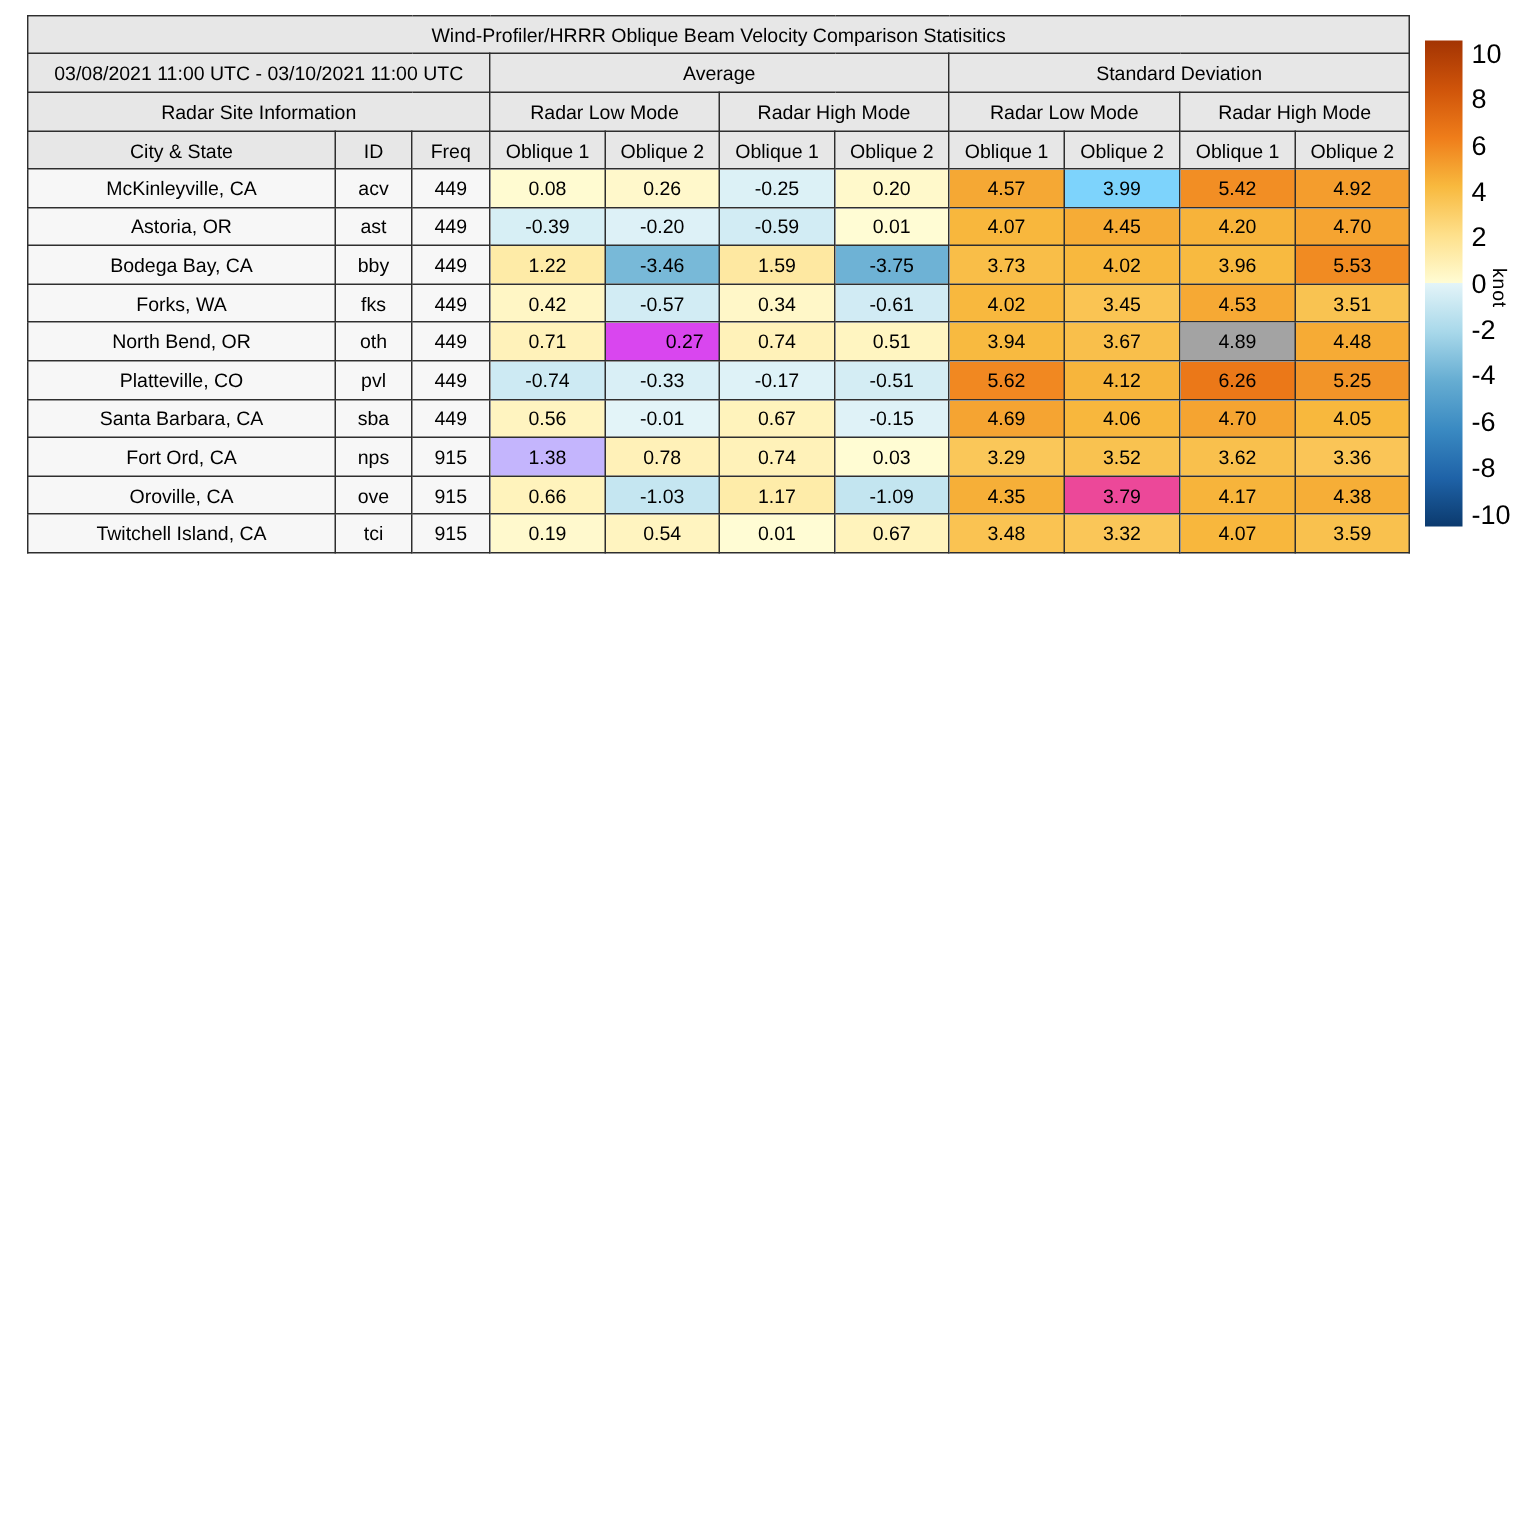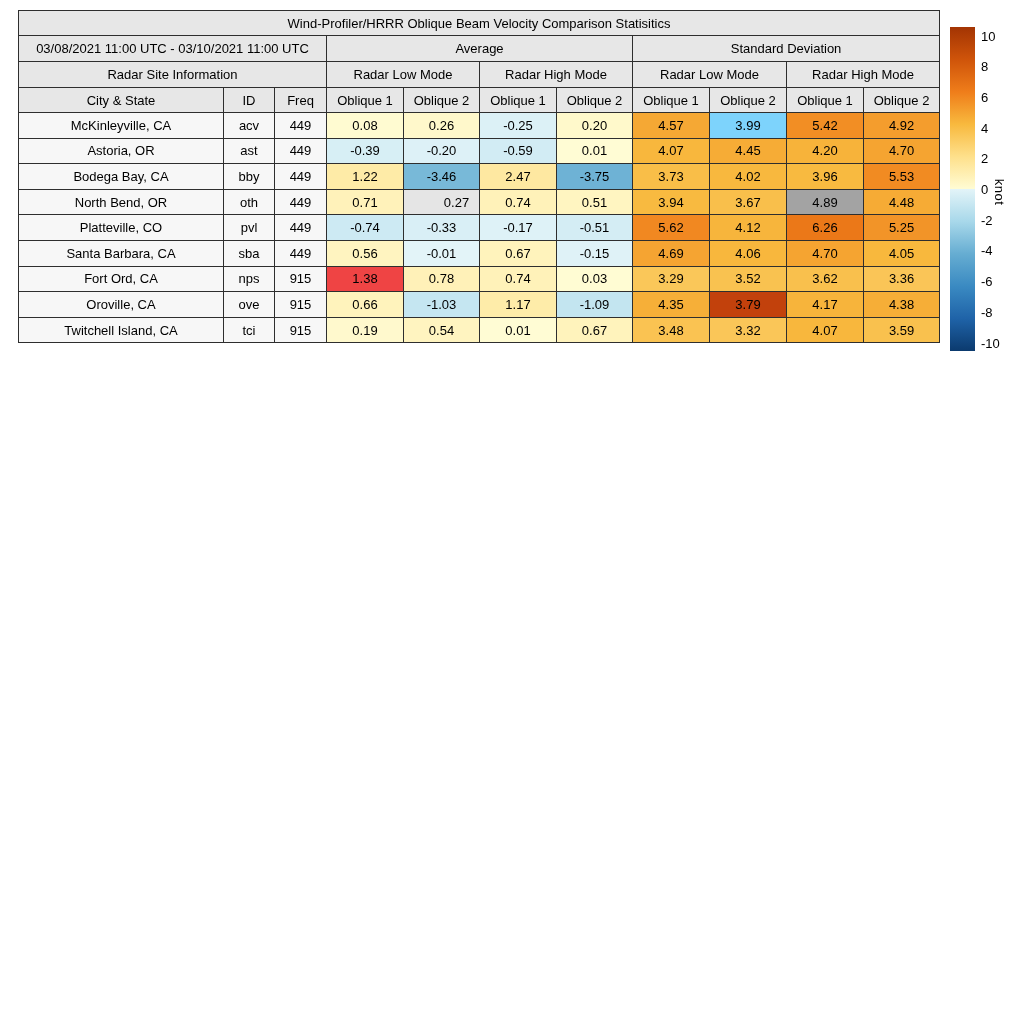--- a/index.html
+++ b/index.html
@@ -61,21 +61,21 @@
     position: absolute;
     left: 0;
     top: 0;
     width: 25px;
     height: 324px;
   }
   .cbar-tick {
     position: absolute;
     left: 31px;
     transform: translateY(-50%);
-    font-size: 13px;
+    font-size: 18px;
     line-height: 1;
   }
   .cbar-unit {
     position: absolute;
     left: 42px;
     top: 165px;
     transform: translateY(-50%);
     writing-mode: vertical-rl;
     font-size: 13px;
     letter-spacing: 0.5px;
@@ -157,33 +157,46 @@
             <td style="background: rgb(246, 172, 54);">4.45</td>
             <td style="background: rgb(247, 179, 58); margin-top: 32px;">4.20</td>
             <td style="background: rgb(245, 164, 49);">4.70</td>
           </tr>
           <tr>
             <td class="info">Bodega Bay, CA</td>
             <td class="info">bby</td>
             <td class="info">449</td>
             <td style="background: rgb(254, 235, 167);">1.22</td>
             <td style="background: rgb(120, 185, 216);">-3.46</td>
-            <td style="background: rgb(254, 232, 161);">2.47</td>
+            <td style="background: rgb(254, 232, 161);">1.59</td>
             <td style="background: rgb(110, 178, 213);">-3.75</td>
             <td style="background: rgb(249, 190, 72);">3.73</td>
             <td style="background: rgb(248, 184, 62);">4.02</td>
             <td style="background: rgb(248, 186, 64);">3.96</td>
             <td style="background: rgb(241, 139, 34);">5.53</td>
           </tr>
           <tr>
+            <td class="info">Forks, WA</td>
+            <td class="info">fks</td>
+            <td class="info">449</td>
+            <td style="background: rgb(255, 246, 197);">0.42</td>
+            <td style="background: rgb(210, 236, 244);">-0.57</td>
+            <td style="background: rgb(255, 247, 200);">0.34</td>
+            <td style="background: rgb(209, 235, 244);">-0.61</td>
+            <td style="background: rgb(248, 184, 62);">4.02</td>
+            <td style="background: rgb(250, 196, 83);">3.45</td>
+            <td style="background: rgb(246, 169, 52);">4.53</td>
+            <td style="background: rgb(249, 195, 81);">3.51</td>
+          </tr>
+          <tr>
             <td class="info">North Bend, OR</td>
             <td class="info">oth</td>
             <td class="info">449</td>
             <td style="background: rgb(255, 242, 186);">0.71</td>
-            <td style="background: #e5e5e5; padding-left: 30px;">0.27</td>
+            <td style="background: #d946ef; padding-left: 30px;">0.27</td>
             <td style="background: rgb(255, 242, 185);">0.74</td>
             <td style="background: rgb(255, 245, 193);">0.51</td>
             <td style="background: rgb(248, 186, 64);">3.94</td>
             <td style="background: rgb(249, 191, 75);">3.67</td>
             <td style="background: #a3a3a3;">4.89</td>
             <td style="background: rgb(246, 171, 53);">4.48</td>
           </tr>
           <tr>
             <td class="info">Platteville, CO</td>
             <td class="info">pvl</td>
@@ -207,39 +220,39 @@
             <td style="background: rgb(223, 242, 247);">-0.15</td>
             <td style="background: rgb(245, 164, 50);">4.69</td>
             <td style="background: rgb(248, 183, 61);">4.06</td>
             <td style="background: rgb(245, 164, 49);">4.70</td>
             <td style="background: rgb(248, 184, 61);">4.05</td>
           </tr>
           <tr>
             <td class="info">Fort Ord, CA</td>
             <td class="info">nps</td>
             <td class="info">915</td>
-            <td style="background: #ef4444;">1.38</td>
+            <td style="background: #c4b5fd;">1.38</td>
             <td style="background: rgb(255, 241, 184);">0.78</td>
             <td style="background: rgb(255, 242, 185);">0.74</td>
             <td style="background: rgb(255, 252, 211);">0.03</td>
             <td style="background: rgb(250, 199, 89);">3.29</td>
             <td style="background: rgb(249, 194, 80);">3.52</td>
             <td style="background: rgb(249, 192, 77);">3.62</td>
             <td style="background: rgb(250, 197, 87);">3.36</td>
           </tr>
           <tr>
             <td class="info">Oroville, CA</td>
             <td class="info">ove</td>
             <td class="info">915</td>
             <td style="background: rgb(255, 243, 188);">0.66</td>
             <td style="background: rgb(197, 230, 241);">-1.03</td>
             <td style="background: rgb(254, 236, 169);">1.17</td>
             <td style="background: rgb(195, 229, 240);">-1.09</td>
             <td style="background: rgb(246, 175, 56);">4.35</td>
-            <td style="background: #c2410c;">3.79</td>
+            <td style="background: #ec4899;">3.79</td>
             <td style="background: rgb(247, 180, 59); margin-top: 30px;">4.17</td>
             <td style="background: rgb(246, 174, 55);">4.38</td>
           </tr>
           <tr>
             <td class="info">Twitchell Island, CA</td>
             <td class="info">tci</td>
             <td class="info">915</td>
             <td style="background: rgb(255, 249, 205);">0.19</td>
             <td style="background: rgb(255, 244, 192);">0.54</td>
             <td style="background: rgb(255, 252, 212);">0.01</td>

